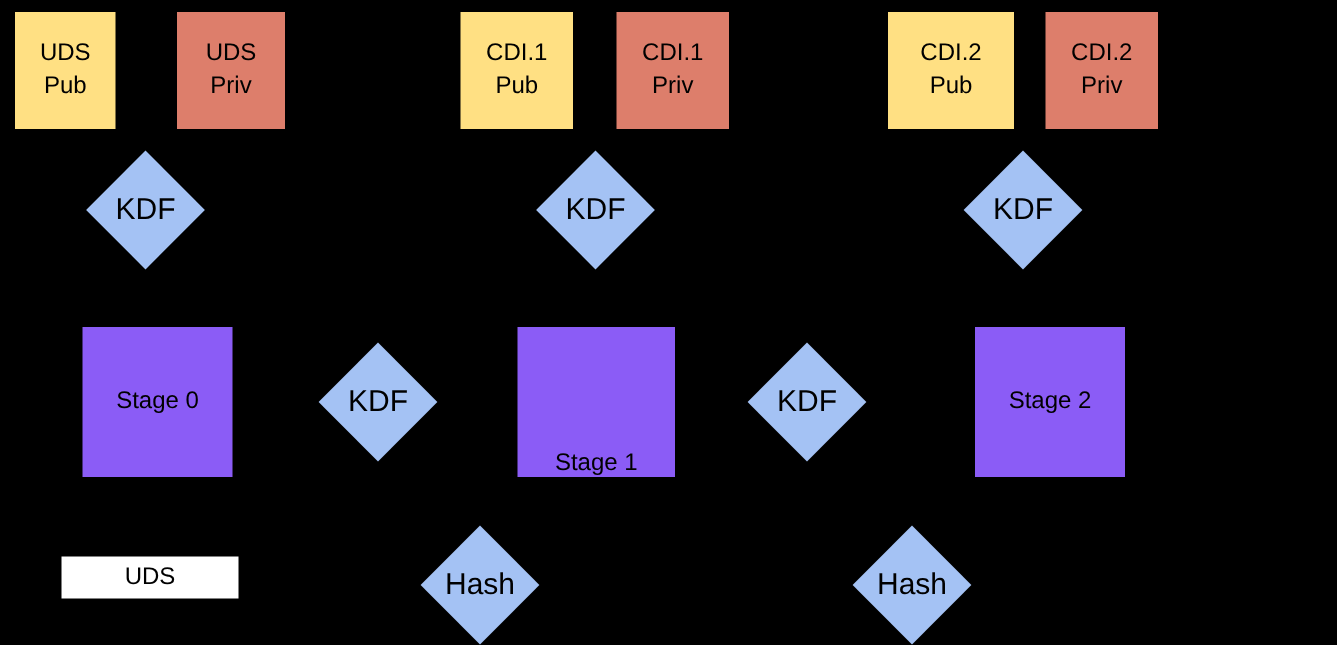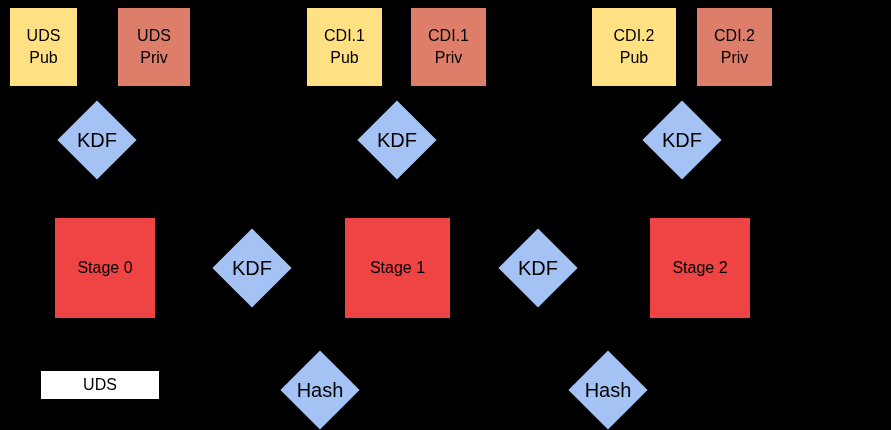--- a/index.html
+++ b/index.html
@@ -28,21 +28,21 @@
     line-height: 1.35;
     text-align: center;
   }
   .pub  { background: #ffe083; }
   .priv { background: #dd7e6b; }
 
   .stage {
     position: absolute;
     top: 218px;
     height: 100px;
-    background: #ef4444;
+    background: #8b5cf6;
     display: flex;
     align-items: center;
     justify-content: center;
     color: #000000;
     font-size: 16px;
   }
 
   .diamond {
     position: absolute;
     width: 80px;
@@ -85,21 +85,21 @@
   #cdi1-pub  { left: 307px; width: 75px; }
   #cdi1-priv { left: 411px; width: 75px; }
   #cdi2-pub  { left: 592px; width: 84px; }
   #cdi2-priv { left: 697px; width: 75px; }
 
   #kdf-top-0 { left: 57px;  top: 100px; }
   #kdf-top-1 { left: 357px; top: 100px; }
   #kdf-top-2 { left: 642px; top: 100px; }
 
   #stage-0 { left: 55px;  width: 100px; }
-  #stage-1 { left: 345px; width: 105px; }
+  #stage-1 { left: 345px; width: 105px; align-items: flex-end; }
   #stage-2 { left: 650px; width: 100px; }
 
   #kdf-mid-0 { left: 212px; top: 228px; }
   #kdf-mid-1 { left: 498px; top: 228px; }
 
   #hash-0 { left: 280px; top: 350px; }
   #hash-1 { left: 568px; top: 350px; }
 </style>
 </head>
 <body>

